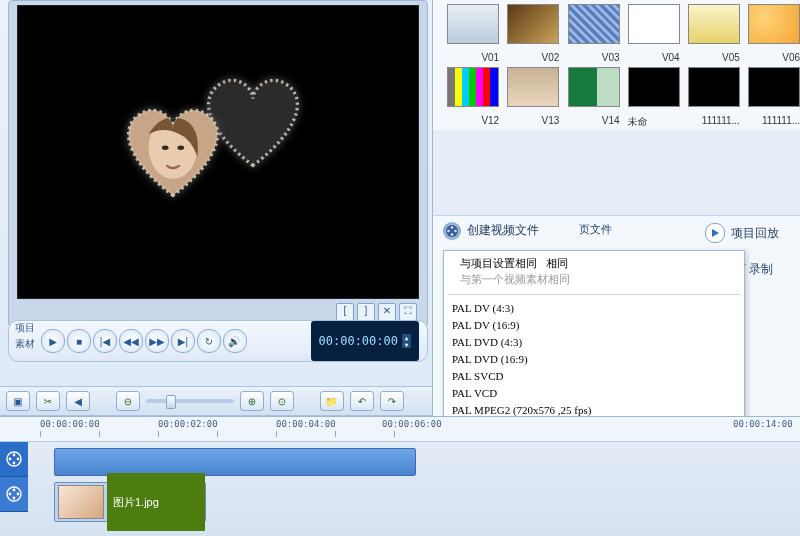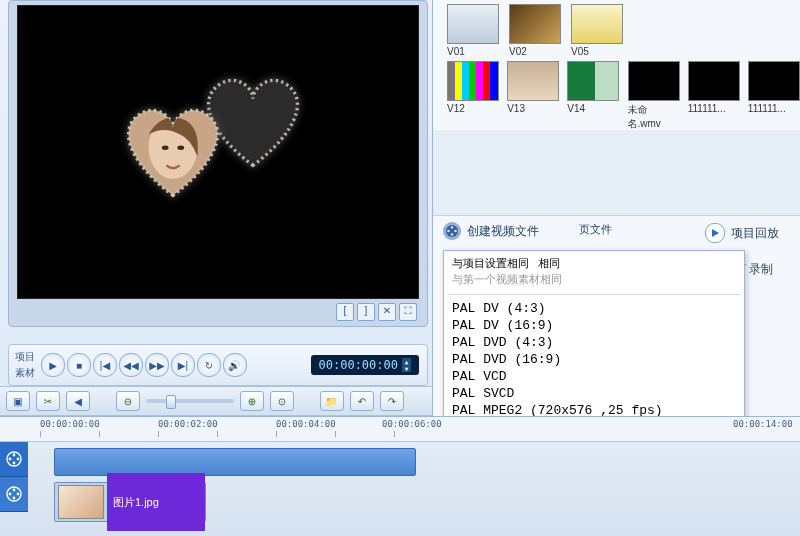--- a/index.html
+++ b/index.html
@@ -6,65 +6,65 @@
 #app{position:relative;width:800px;height:536px;background:linear-gradient(#eaf1fa,#dbe8f6)}
 .preview-panel{position:absolute;left:8px;top:0;width:418px;height:325px;background:#c8d8ea;border:1px solid #9bb6d6;border-radius:4px}
 .preview-video{position:absolute;left:8px;top:4px;width:400px;height:292px;background:#000;border:1px solid #222}
 .heart-wrap{position:absolute;left:95px;top:65px;width:200px;height:150px}
 .heart{position:absolute;width:120px;height:100px;filter:drop-shadow(0 0 4px #555)}
 .heart svg{width:100%;height:100%}
 .heart.left{left:0;top:30px}
 .heart.right{left:80px;top:0}
 .preview-ctrl-right{position:absolute;right:10px;top:302px;display:flex;gap:3px}
 .sqbtn{width:16px;height:16px;background:#eaf2fb;border:1px solid #7fa6d0;border-radius:2px;color:#2a5a9a;font-size:10px;line-height:14px;text-align:center;cursor:pointer}
-.transport-bar{position:absolute;left:8px;top:344px;width:418px;height:40px;background:linear-gradient(#f3f8fe,#dfe9f6);border:1px solid #a9c2e0;border-radius:4px;display:flex;align-items:center}
+.transport-bar{position:absolute;left:8px;top:320px;width:418px;height:40px;background:linear-gradient(#f3f8fe,#dfe9f6);border:1px solid #a9c2e0;border-radius:10px;display:flex;}
 .tab-labels{display:flex;flex-direction:column;font-size:10px;color:#355a8c;padding:0 6px;gap:2px}
 .tab-labels span{cursor:pointer}
 .tctrls{display:flex;gap:2px;align-items:center}
 .tc{width:22px;height:22px;border:1px solid #8eaed3;border-radius:11px;background:radial-gradient(#fff,#d7e5f4);display:flex;align-items:center;justify-content:center;color:#2a5a9a;font-size:10px;cursor:pointer}
 .timecode{margin-left:auto;margin-right:8px;background:#082040;color:#9edcff;font-family:Consolas,monospace;font-size:12px;padding:3px 8px;border-radius:3px;display:flex;align-items:center;gap:4px}
 .tc-spin{display:flex;flex-direction:column;gap:0}
 .tc-spin div{width:9px;height:7px;background:#234d7d;font-size:6px;color:#cfe;line-height:7px;text-align:center;cursor:pointer}
 .timeline-tools{position:absolute;left:0;top:386px;width:432px;height:28px;background:linear-gradient(#eaf2fb,#d3e1f1);border-top:1px solid #a9c2e0;border-bottom:1px solid #a9c2e0;display:flex;align-items:center;gap:6px;padding:0 6px}
 .tl-btn{width:22px;height:18px;border:1px solid #8eaed3;border-radius:3px;background:linear-gradient(#fff,#d9e6f4);display:flex;align-items:center;justify-content:center;color:#2b6b2b;font-size:10px;cursor:pointer}
 .tl-btn.cam{color:#2a5a9a}
 .tl-btn.snd{color:#2a5a9a}
 .zoom-slider{width:88px;height:4px;background:#b8cde5;border-radius:2px;position:relative}
 .zoom-thumb{position:absolute;top:-4px;left:20px;width:8px;height:12px;background:linear-gradient(#fff,#c6d7ea);border:1px solid #7fa6d0;border-radius:2px;cursor:pointer}
 .library{position:absolute;left:432px;top:0;right:0;height:130px;background:#f4f8fd;border-left:1px solid #9bb6d6;overflow:hidden}
 .lib-row{display:flex;padding:4px 0 0 14px;gap:8px}
-.lib-item{width:54px;display:flex;flex-direction:column;align-items:flex-start;gap:2px;cursor:pointer}
+.lib-item{width:54px;display:flex;flex-direction:column;align-items:flex-end;gap:8px;cursor:pointer}
 .lib-thumb{width:50px;height:38px;border:1px solid #888;background:#aaa}
 .lib-label{font-size:10px;color:#333}
 .export-panel{position:absolute;left:432px;top:215px;right:0;bottom:120px;background:#f4f8fd;border-left:1px solid #9bb6d6;border-top:1px solid #c2d4e8}
 .export-head{display:flex;padding:6px 10px;gap:40px}
-.export-head-item{display:flex;align-items:center;gap:6px;color:#1f3a5f;font-size:12px;cursor:pointer}
+.export-head-item{display:flex;align-items:flex-start;gap:6px;color:#1f3a5f;font-size:12px;cursor:pointer}
 .exp-icon{width:18px;height:18px;border-radius:9px;display:flex;align-items:center;justify-content:center;font-size:10px}
 .menu-box{position:absolute;left:443px;top:250px;width:300px;bottom:0;background:#fff;border:1px solid #9bb6d6;box-shadow:2px 2px 6px rgba(0,0,0,.2);overflow:hidden;font-family:Tahoma,sans-serif}
-.menu-top{padding:4px 8px;color:#000;line-height:16px}
+.menu-top{padding:4px 16px;color:#000;line-height:16px}
 .menu-top .dis{color:#999}
 .menu-sep{height:1px;background:#d0d7e0;margin:3px 4px}
 .menu-list{padding:2px 0}
-.menu-list div{padding:1px 8px;white-space:nowrap;font-family:Liberation Mono, monospace;font-size:13px;cursor:pointer;line-height:15px}
+.menu-list div{padding:1px 8px;white-space:nowrap;font-family:Liberation Serif, serif;font-size:11px;cursor:pointer;line-height:15px}
 .menu-list div.sel{background:#2a5fd0;color:#fff}
 .rp{position:absolute;display:flex;align-items:center;gap:6px;color:#1f3a5f;font-size:12px;cursor:pointer}
 .timeline{position:absolute;left:0;top:416px;right:0;bottom:0;background:linear-gradient(#e6eef8,#d6e2f0);border-top:1px solid #9bb6d6}
 .ruler{position:relative;height:24px;background:#f0f5fc;border-bottom:1px solid #b6c9e0;font-family:Consolas,monospace;font-size:9px;color:#44618a}
 .ruler span{position:absolute;top:2px}
 .ruler .tick{position:absolute;top:14px;width:1px;height:6px;background:#90a8c6}
 .tracks{display:flex}
 .track-headers{width:28px;background:#2a6ec9;display:flex;flex-direction:column}
 .th{height:34px;border-bottom:1px solid #1c55a6;display:flex;align-items:center;justify-content:center;cursor:pointer}
 .th svg{width:16px;height:16px;fill:#fff}
 .th.play{background:#2a6ec9}
 .th.eye{background:#3a7ad2}
 .track-body{flex:1;position:relative}
 .clip{position:absolute;left:26px;top:40px;width:150px;height:38px;border:1px solid #6a8fc1;background:#bcd3ec;display:flex;align-items:center;border-radius:2px}
 .clip-thumb{width:44px;height:32px;margin:0 3px;border:1px solid #888;background:linear-gradient(135deg,#f5e6d6,#d7a680)}
-.clip-label{flex:1;height:100%;background:#6d28d9;color:#fff;display:flex;align-items:center;padding:10px 6px;font-size:11px}
+.clip-label{flex:1;height:100%;background:#4d7c0f;color:#fff;display:flex;align-items:center;padding:10px 6px;font-size:11px}
 .blue-strip{position:absolute;left:26px;top:6px;height:26px;width:360px;background:linear-gradient(180deg,#6da5e8,#4a84cf);border:1px solid #3a6bb1;border-radius:2px}
 .vspacer{position:absolute;left:432px;top:130px;right:0;height:85px;background:#e5edf7;border-left:1px solid #9bb6d6}
 </style>
 </head>
 <body>
 
 <div id="app">
 
   <div class="preview-panel">
     <div class="preview-video">
@@ -146,22 +146,34 @@
     <div class="lib-row" id="librow1">
         <div class="lib-item">
           <div class="lib-thumb" style="background: linear-gradient(rgb(232, 238, 244), rgb(187, 204, 221));"></div>
           <div class="lib-label">V01</div>
         </div>
         <div class="lib-item">
           <div class="lib-thumb" style="background: linear-gradient(135deg, rgb(91, 58, 21), rgb(202, 163, 90));"></div>
           <div class="lib-label">V02</div>
         </div>
         <div class="lib-item">
+          <div class="lib-thumb" style="background: repeating-linear-gradient(45deg, rgb(90, 127, 191), rgb(90, 127, 191) 3px, rgb(156, 184, 226) 3px, rgb(156, 184, 226) 6px);"></div>
+          <div class="lib-label">V03</div>
+        </div>
+        <div class="lib-item">
+          <div class="lib-thumb" style="background: rgb(255, 255, 255);"></div>
+          <div class="lib-label">V04</div>
+        </div>
+        <div class="lib-item">
           <div class="lib-thumb" style="background: linear-gradient(rgb(249, 243, 201), rgb(232, 210, 106));"></div>
           <div class="lib-label">V05</div>
+        </div>
+        <div class="lib-item">
+          <div class="lib-thumb" style="background: radial-gradient(circle at 30% 30%, rgb(255, 211, 122), rgb(245, 165, 52));"></div>
+          <div class="lib-label">V06</div>
         </div>
       </div>
     <div class="lib-row" id="librow2">
         <div class="lib-item">
           <div class="lib-thumb" style="background: linear-gradient(90deg, rgb(119, 119, 119) 0px, rgb(119, 119, 119) 14%, rgb(255, 255, 0) 14%, rgb(255, 255, 0) 28%, rgb(0, 204, 255) 28%, rgb(0, 204, 255) 42%, rgb(0, 204, 0) 42%, rgb(0, 204, 0) 56%, rgb(255, 0, 255) 56%, rgb(255, 0, 255) 70%, red 70%, red 84%, rgb(0, 0, 255) 84%, rgb(0, 0, 255) 100%);"></div>
           <div class="lib-label">V12</div>
         </div>
         <div class="lib-item">
           <div class="lib-thumb" style="background: linear-gradient(rgb(201, 178, 148), rgb(232, 214, 190));"></div>
           <div class="lib-label">V13</div>
@@ -229,22 +241,22 @@
         <span>与项目设置相同</span>&nbsp;&nbsp;&nbsp;<span>相同</span>
       </div>
       <div class="dis">与第一个视频素材相同</div>
     </div>
     <div class="menu-sep"></div>
     <div class="menu-list" id="menulist">
         <div>PAL   DV (4:3)</div>
         <div>PAL   DV (16:9)</div>
         <div>PAL   DVD (4:3)</div>
         <div>PAL   DVD (16:9)</div>
+        <div>PAL   SVCD</div>
         <div>PAL   VCD</div>
-        <div>PAL   SVCD</div>
         <div>PAL   MPEG2 (720x576 ,25 fps)</div>
         <div>PAL   MPEG2 HD (1440x1080 ,25 fps)</div>
         <div class="sel">WMV  (352X288, 30 fps)</div>
         <div>WMV HD PAL (1280x720, 25fps)</div>
         <div>WMV HD PAL (1440x1080, 25fps)</div>
         <div>WMV Pocket PC (320x240, 15 fps)</div>
         <div>WMV Smartphone (220x176, 15 fps)</div>
       </div>
   </div>
 

